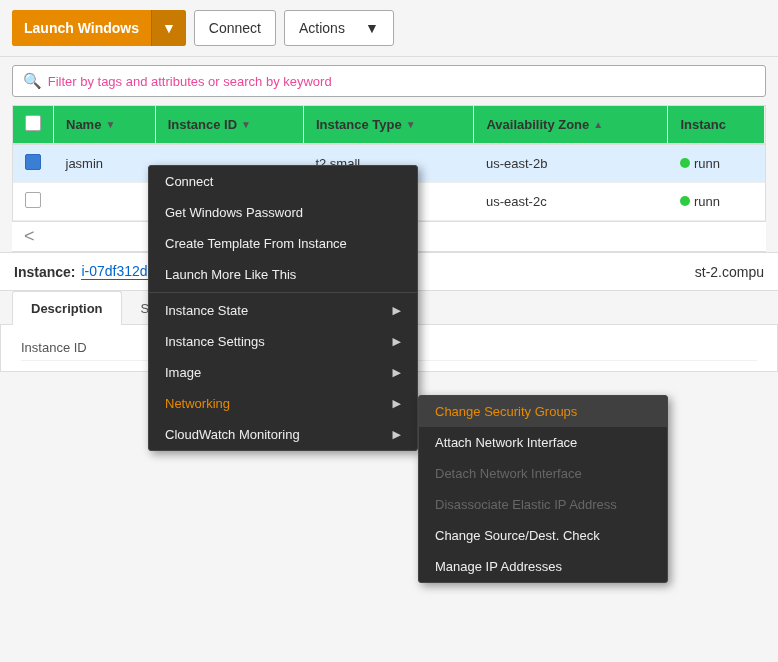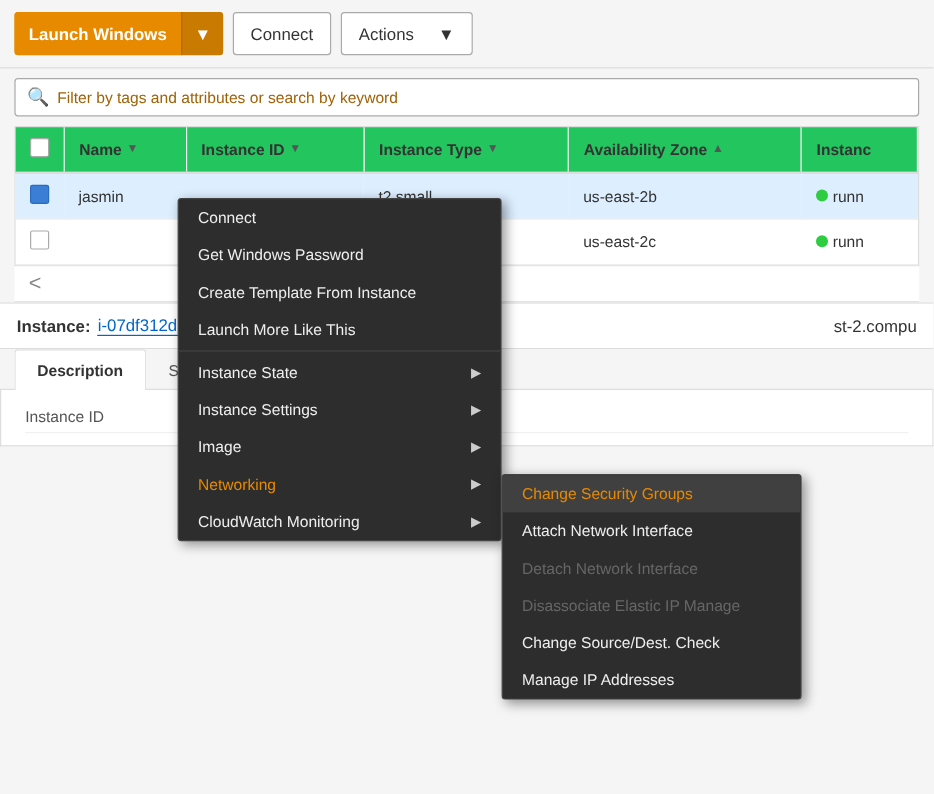--- a/index.html
+++ b/index.html
@@ -85,21 +85,21 @@
       border-radius: 3px;
       background: white;
       padding: 6px 10px;
       gap: 6px;
     }
     .search-icon-char {
       color: #888;
       font-size: 15px;
     }
     .search-input-fake {
-      color: #a16207;
+      color: #ec4899;
       font-size: 13px;
     }
 
     
     .table-container {
       background: white;
       border: 1px solid #ddd;
       margin: 0 12px;
     }
     table {
@@ -402,21 +402,21 @@
   <div class="cm-item">
     <span>CloudWatch Monitoring</span>
     <span class="cm-arrow">▶</span>
   </div>
 </div>
 
 <div class="submenu">
   <div class="sm-item active">Change Security Groups</div>
   <div class="sm-item">Attach Network Interface</div>
   <div class="sm-item disabled">Detach Network Interface</div>
-  <div class="sm-item disabled">Disassociate Elastic IP Manage</div>
+  <div class="sm-item disabled">Disassociate Elastic IP Address</div>
   <div class="sm-item">Change Source/Dest. Check</div>
   <div class="sm-item">Manage IP Addresses</div>
 </div>
 
 <div class="scroll-indicator">&lt;</div>
 
 <div class="instance-bar">
   <span class="label">Instance:</span>
   <a class="instance-id-link">i-07df312d5e15670a5</a>
   <span class="instance-name">(jasmin)</span>

